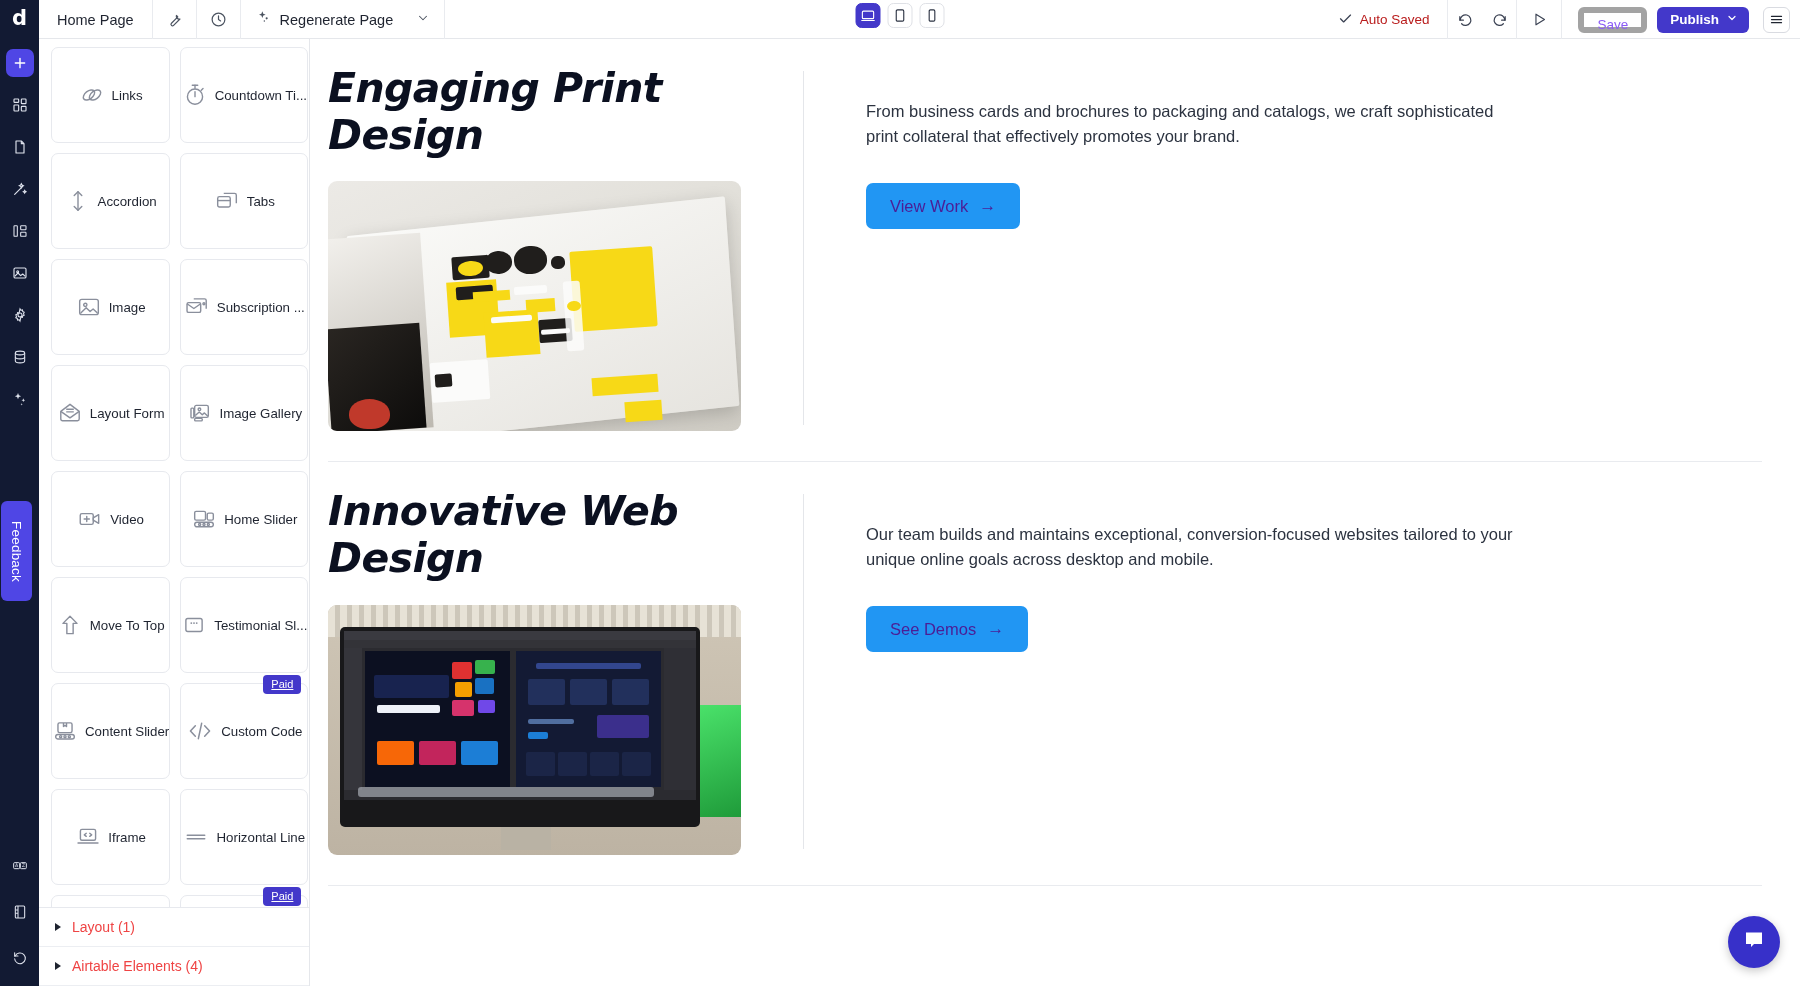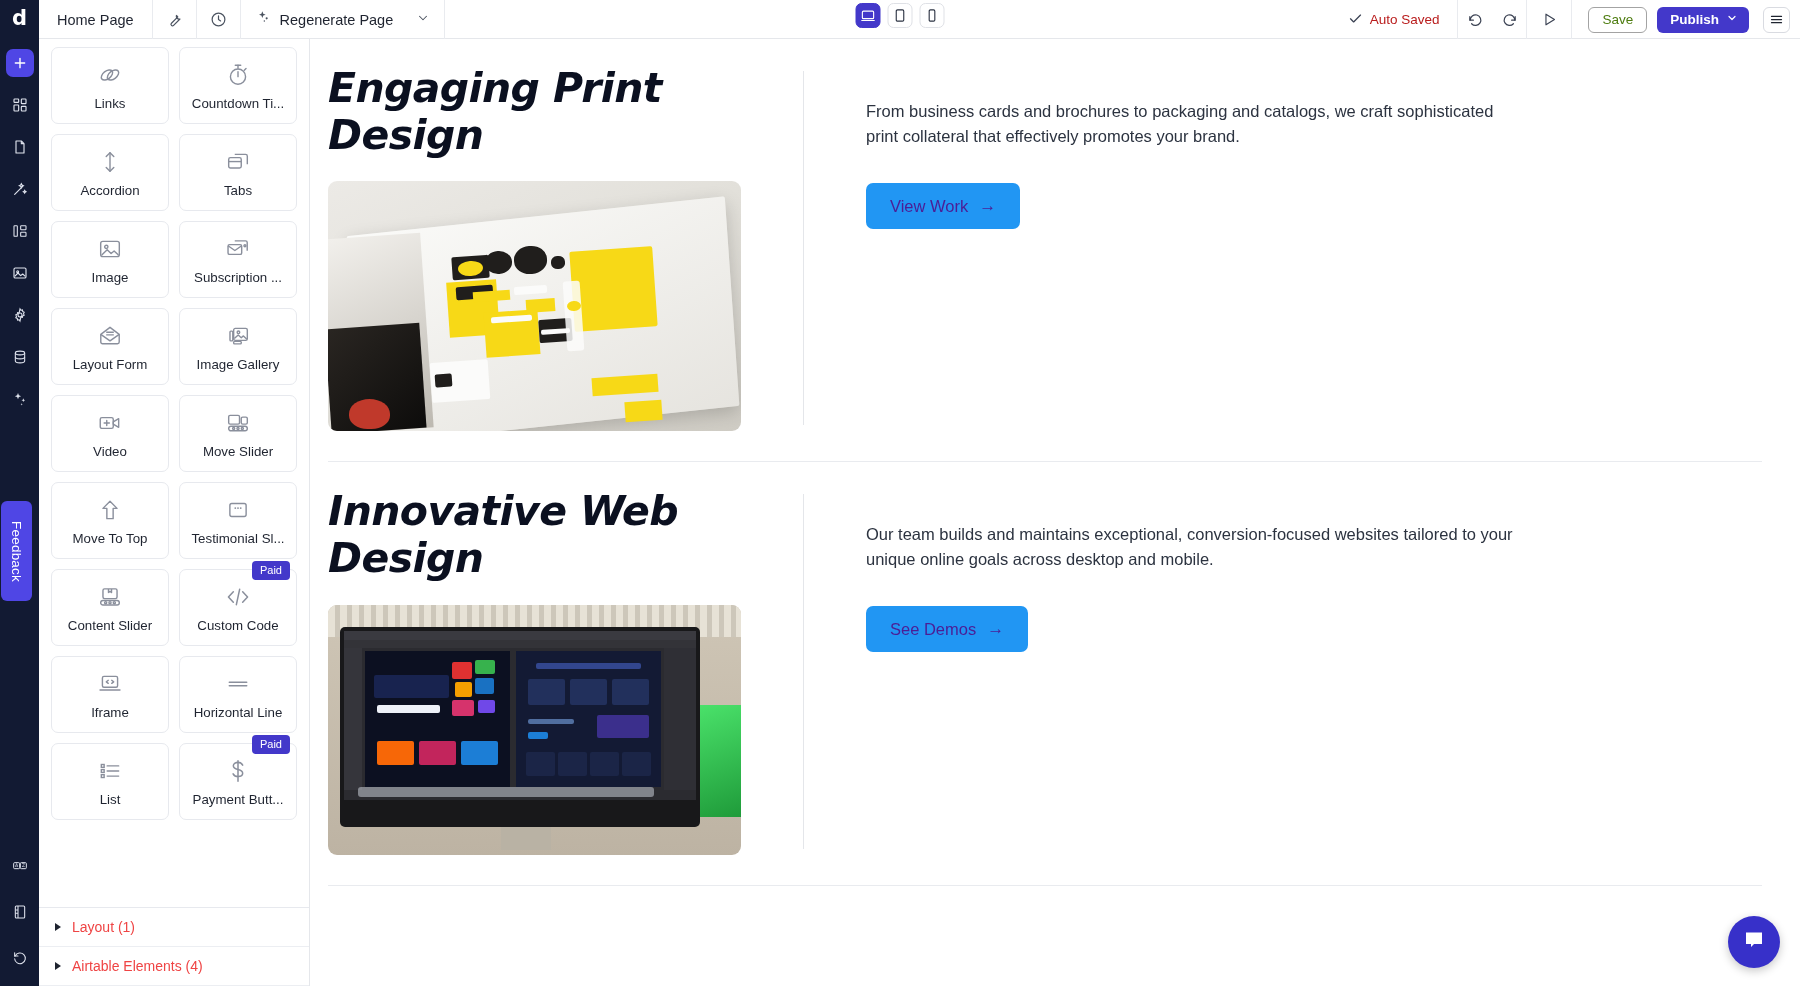--- a/index.html
+++ b/index.html
@@ -63,22 +63,22 @@
   .autosaved {
     display: flex; align-items: center; gap: 7px;
     font-size: 13.5px; color: #b91c1c; padding: 0 18px;
   }
   .hist-grp { display: flex; align-items: center; border-left: 1px solid #e9ebef; border-right: 1px solid #e9ebef; height: 39px; }
   .hist-btn { width: 34px; height: 39px; display: flex; align-items: center; justify-content: center; cursor: pointer; }
   .play-grp { display: flex; align-items: center; border-right: 1px solid #e9ebef; height: 39px; }
   .play-btn { width: 44px; height: 39px; display: flex; align-items: center; justify-content: center; cursor: pointer; }
   .btn-save {
     margin: 0 10px 0 16px; padding: 4px 13px; font-size: 13.5px;
-    border: 1px solid #a3a3a3; border-radius: 6px; background: #fff;
-    color: #4d7c0f; cursor: pointer; height: 26px;
+    border: 6px solid #a3a3a3; border-radius: 6px; background: #fff;
+    color: #8b5cf6; cursor: pointer; height: 26px;
   }
   .btn-publish {
     padding: 4px 11px 4px 13px; font-size: 13.5px; font-weight: 600;
     border: none; border-radius: 6px; background: #4338ca; color: #fff;
     cursor: pointer; height: 26px; display: flex; align-items: center; gap: 7px;
   }
   .btn-hamb {
     margin: 0 10px 0 14px; width: 27px; height: 26px;
     border: 1px solid #d9dbe1; border-radius: 6px; background: #fff;
     display: flex; align-items: center; justify-content: center; cursor: pointer;
@@ -115,30 +115,30 @@
   .panel {
     width: 271px; min-width: 271px; background: #fff;
     border-right: 1px solid #e5e7eb;
     display: flex; flex-direction: column;
     position: relative; overflow: hidden;
   }
   .panel-scroll { flex: 1; overflow: hidden; padding: 8px 12px 0 12px; }
   .wgrid { display: grid; grid-template-columns: 1fr 1fr; gap: 10px; }
   .wcard {
     position: relative;
-    height: 77px; border: 1px solid #e7e9ee; border-radius: 7px;
-    background: #fff; display: flex; flex-direction: column;
+    height: 96px; border: 1px solid #e7e9ee; border-radius: 7px;
+    background: #fff; display: flex; 
     align-items: center; justify-content: center; gap: 7px; cursor: pointer;
   }
   .wcard .wi { color: #7c8291; display: flex; align-items: center; justify-content: center; height: 28px; }
   .wcard .wl { font-size: 13.3px; color: #1f2430; white-space: nowrap; }
   .paid-badge {
     position: absolute; top: -9px; right: 6px;
     background: #4338ca; color: #fff; font-size: 11px;
-    padding: 2px 8px; border-radius: 4px; line-height: 1.35;
+    padding: 2px 8px; border-radius: 4px; line-height: 1.35; text-decoration: underline;
   }
   .panel-sections { border-top: 1px solid #e7e9ee; }
   .psec {
     height: 39px; display: flex; align-items: center; gap: 11px;
     padding: 0 12px 0 16px; font-size: 14px; color: #ef4444;
     border-bottom: 1px solid #eceef2; cursor: pointer;
   }
   .tri { width: 0; height: 0; border-left: 6px solid #1f2430;
          border-top: 4.5px solid transparent; border-bottom: 4.5px solid transparent; }
 
@@ -581,21 +581,21 @@
             <span class="wi">
               <svg width="26" height="26" viewBox="0 0 24 24" fill="none" stroke="#8a8f9c" stroke-width="1.3" stroke-linejoin="round">
                 <rect x="3.4" y="5" width="10" height="8" rx="1.3"></rect>
                   <rect x="15" y="6.6" width="5.6" height="6.4" rx="1.3"></rect>
                 <rect x="3.4" y="15" width="17.2" height="4.2" rx="2.1"></rect>
                   <circle cx="8" cy="17.1" r="1"></circle>
                   <circle cx="12" cy="17.1" r="1"></circle>
                   <circle cx="16" cy="17.1" r="1"></circle>
               </svg>
             </span>
-            <span class="wl">Move Slider</span>
+            <span class="wl">Home Slider</span>
           </div>
 
           <div class="wcard">
             <span class="wi">
               <svg width="26" height="26" viewBox="0 0 24 24" fill="none" stroke="#8a8f9c" stroke-width="1.3" stroke-linejoin="round">
                 <path d="M12 4l6.5 6.5h-3.6V20H9.1v-9.5H5.5z"></path>
               </svg>
             </span>
             <span class="wl">Move To Top</span>
           </div>

